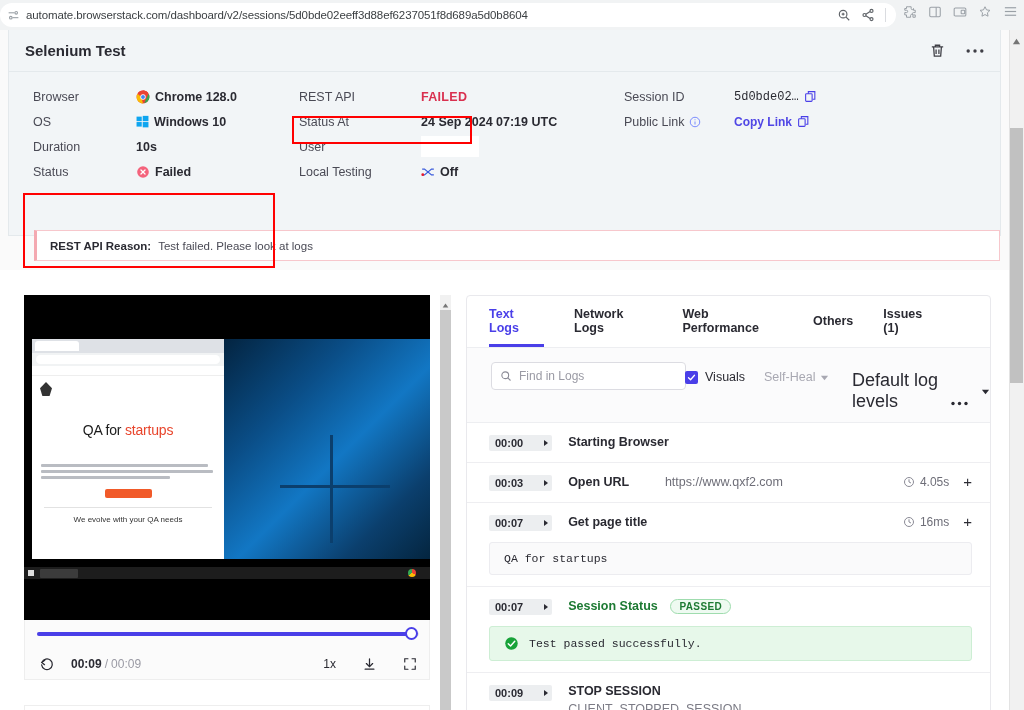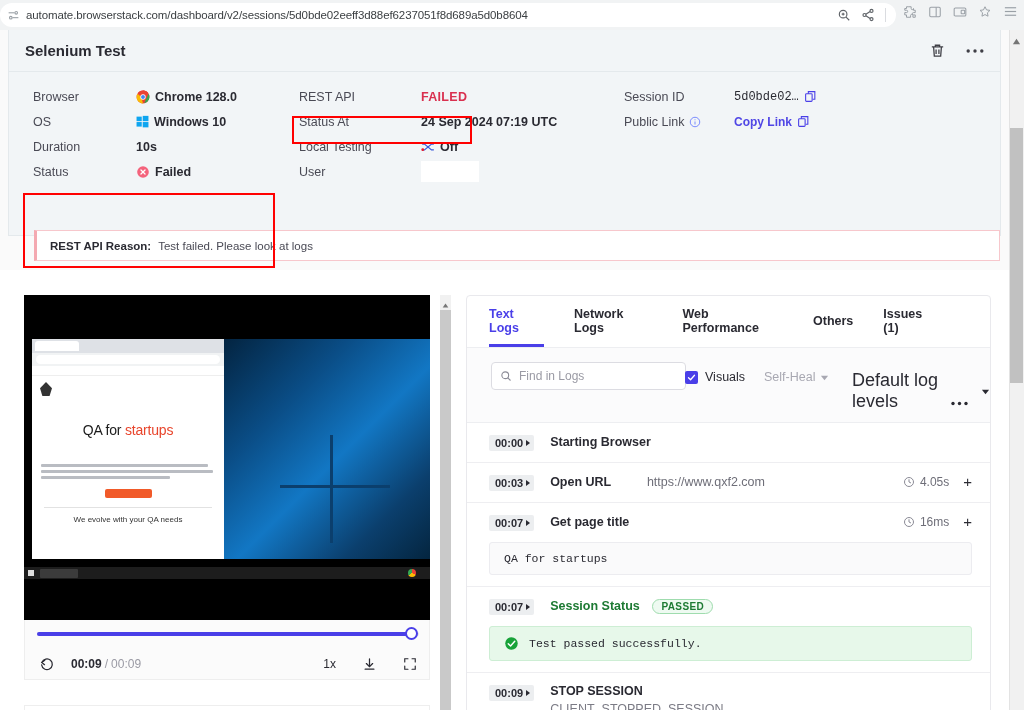--- a/index.html
+++ b/index.html
@@ -153,21 +153,21 @@
   .tb-chk { position:absolute; left:218px; top:22px; display:flex; align-items:center; gap:7px; }
   .chk-sq { width:13px; height:13px; border-radius:2px; background:#4a3fe8; display:flex; align-items:center; justify-content:center;}
   .tb-chk span { font-size:12.5px; color:#2a2a32;}
   .self-heal { position:absolute; left:297px; top:22px; font-size:12.5px; color:#a8a8b2; display:flex; align-items:center; gap:5px;}
   .log-levels { position:absolute; left:385px; top:22px; font-size:18px; color:#2a2a32; display:flex; align-items:center; gap:6px;}
   .tb-kebab { position:absolute; right:22px; top:44px; color:#2a2a32; letter-spacing:1.5px; font-weight:bold; font-size:15px;}
 
   .log-list { position:relative; }
   .log-row { border-bottom:1px solid #eeeef1; padding:11px 18px 11px 22px; display:flex; align-items:flex-start; }
   .ts { background:#eceef0; color:#2a2a32; font-size:11px; font-weight:bold; padding:2px 4px 2px 6px;
-        border-radius:2px; display:flex; align-items:center; gap:3px; flex:none; margin-top:1px;}
+        border-radius:2px; display:flex; align-items:center; gap:21px; flex:none; margin-top:1px;}
   .ts .tri { width:0;height:0;border-left:4px solid #2a2a32;border-top:3px solid transparent;border-bottom:3px solid transparent;}
   .log-main { margin-left:16px; flex:1; }
   .log-action { font-size:12.5px; font-weight:bold; color:#2a2a32; }
   .log-url { font-size:12.5px; color:#6e6e78; font-weight:normal; margin-left:8px;padding-left:24px;}
   .log-right { display:flex; align-items:center; gap:14px; color:#6e6e78; font-size:12px; margin-left:auto; padding-top:1px;}
   .plus { color:#2a2a32; font-size:15px; line-height:12px;}
   .code-box { margin:11px 0 0 0; background:#fafafb; border:1px solid #ececf0; border-radius:3px;
               padding:9px 14px; font-family:"Liberation Mono", monospace; font-size:11.5px; color:#2a2a32;}
   .code-box.ok { background:#e7f8ea; border:1px solid #cdeed4; display:flex; align-items:center; gap:10px;}
   .sess-status { color:#1d7a33; font-weight:bold; font-size:12.5px;}
@@ -327,34 +327,34 @@
           <div class="col col-b">
             <div class="row">
               <span class="lbl">REST API</span>
               <span class="failed-txt">FAILED</span>
             </div>
             <div class="row">
               <span class="lbl">Status At</span>
               <span class="val">24 Sep 2024 07:19 UTC</span>
             </div>
             <div class="row">
+              <span class="lbl">User</span>
+              <span class="user-blank"></span>
+            </div>
+            <div class="row">
               <span class="lbl">Local Testing</span>
               <span class="val">
                 <span class="icon">
                   <svg width="14" height="12" viewBox="0 0 24 20" fill="none" stroke="#3b5bdb" stroke-width="2">
                     <path d="M2 5h4l12 10h4M2 15h4l12-10h4"></path>
                     <circle cx="3" cy="14.5" r="2.4" fill="#e8192c" stroke="none"></circle>
                   </svg>
                 </span>
                 <span>Off</span>
               </span>
-            </div>
-            <div class="row">
-              <span class="lbl">User</span>
-              <span class="user-blank"></span>
             </div>
           </div>
 
           <div class="col col-c">
             <div class="row">
               <span class="lbl">Session ID</span>
               <span class="val">
                 <span class="sid-txt">5d0bde02…</span>
                 <span class="icon">
                   <svg width="13" height="13" viewBox="0 0 24 24" fill="none" stroke="#4a3fe8" stroke-width="2">

